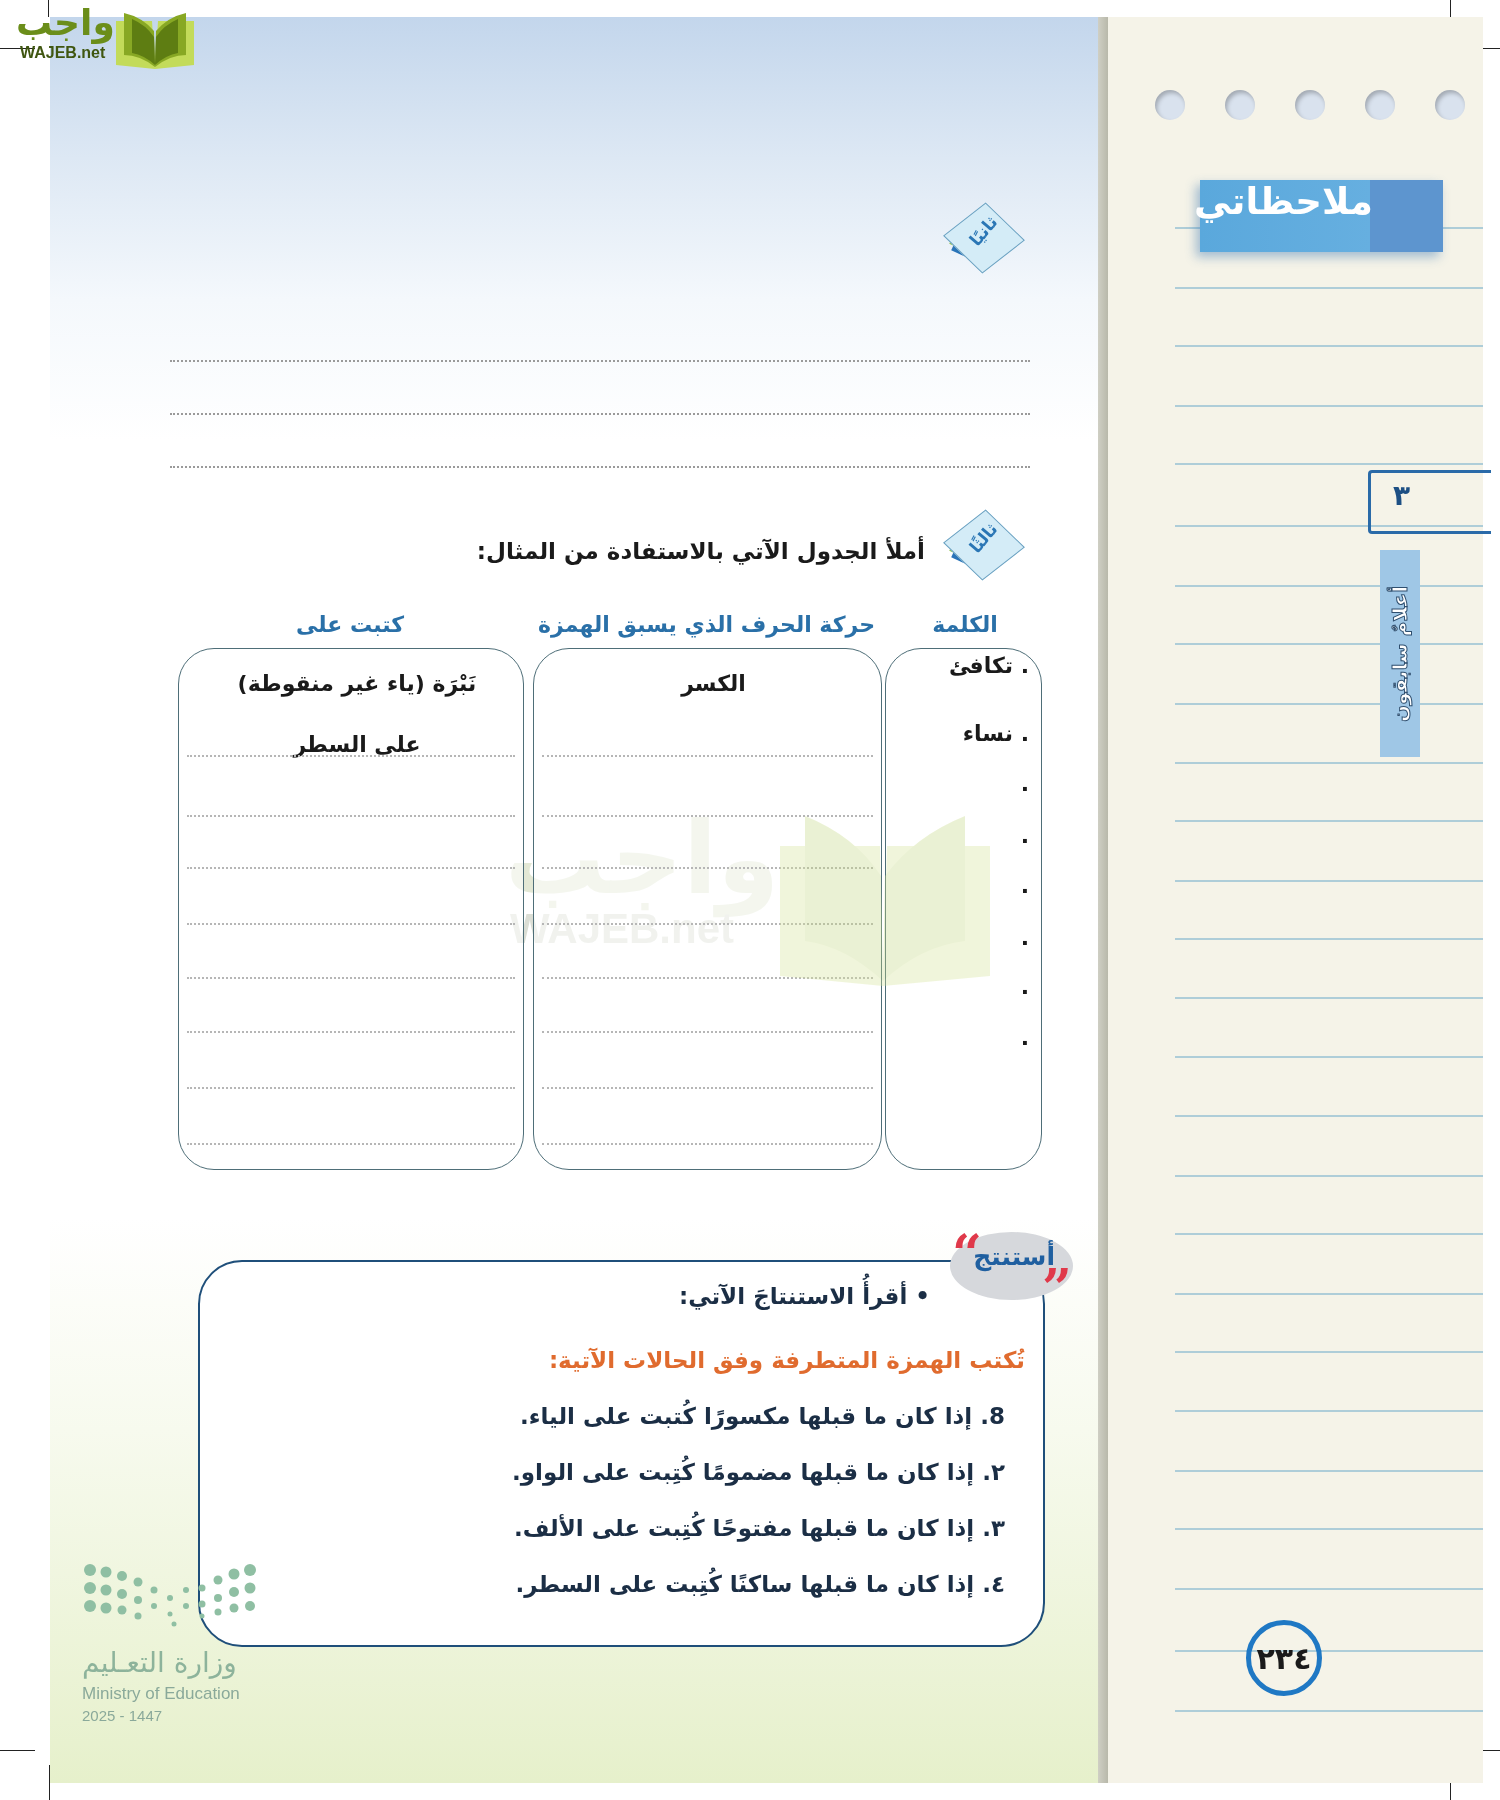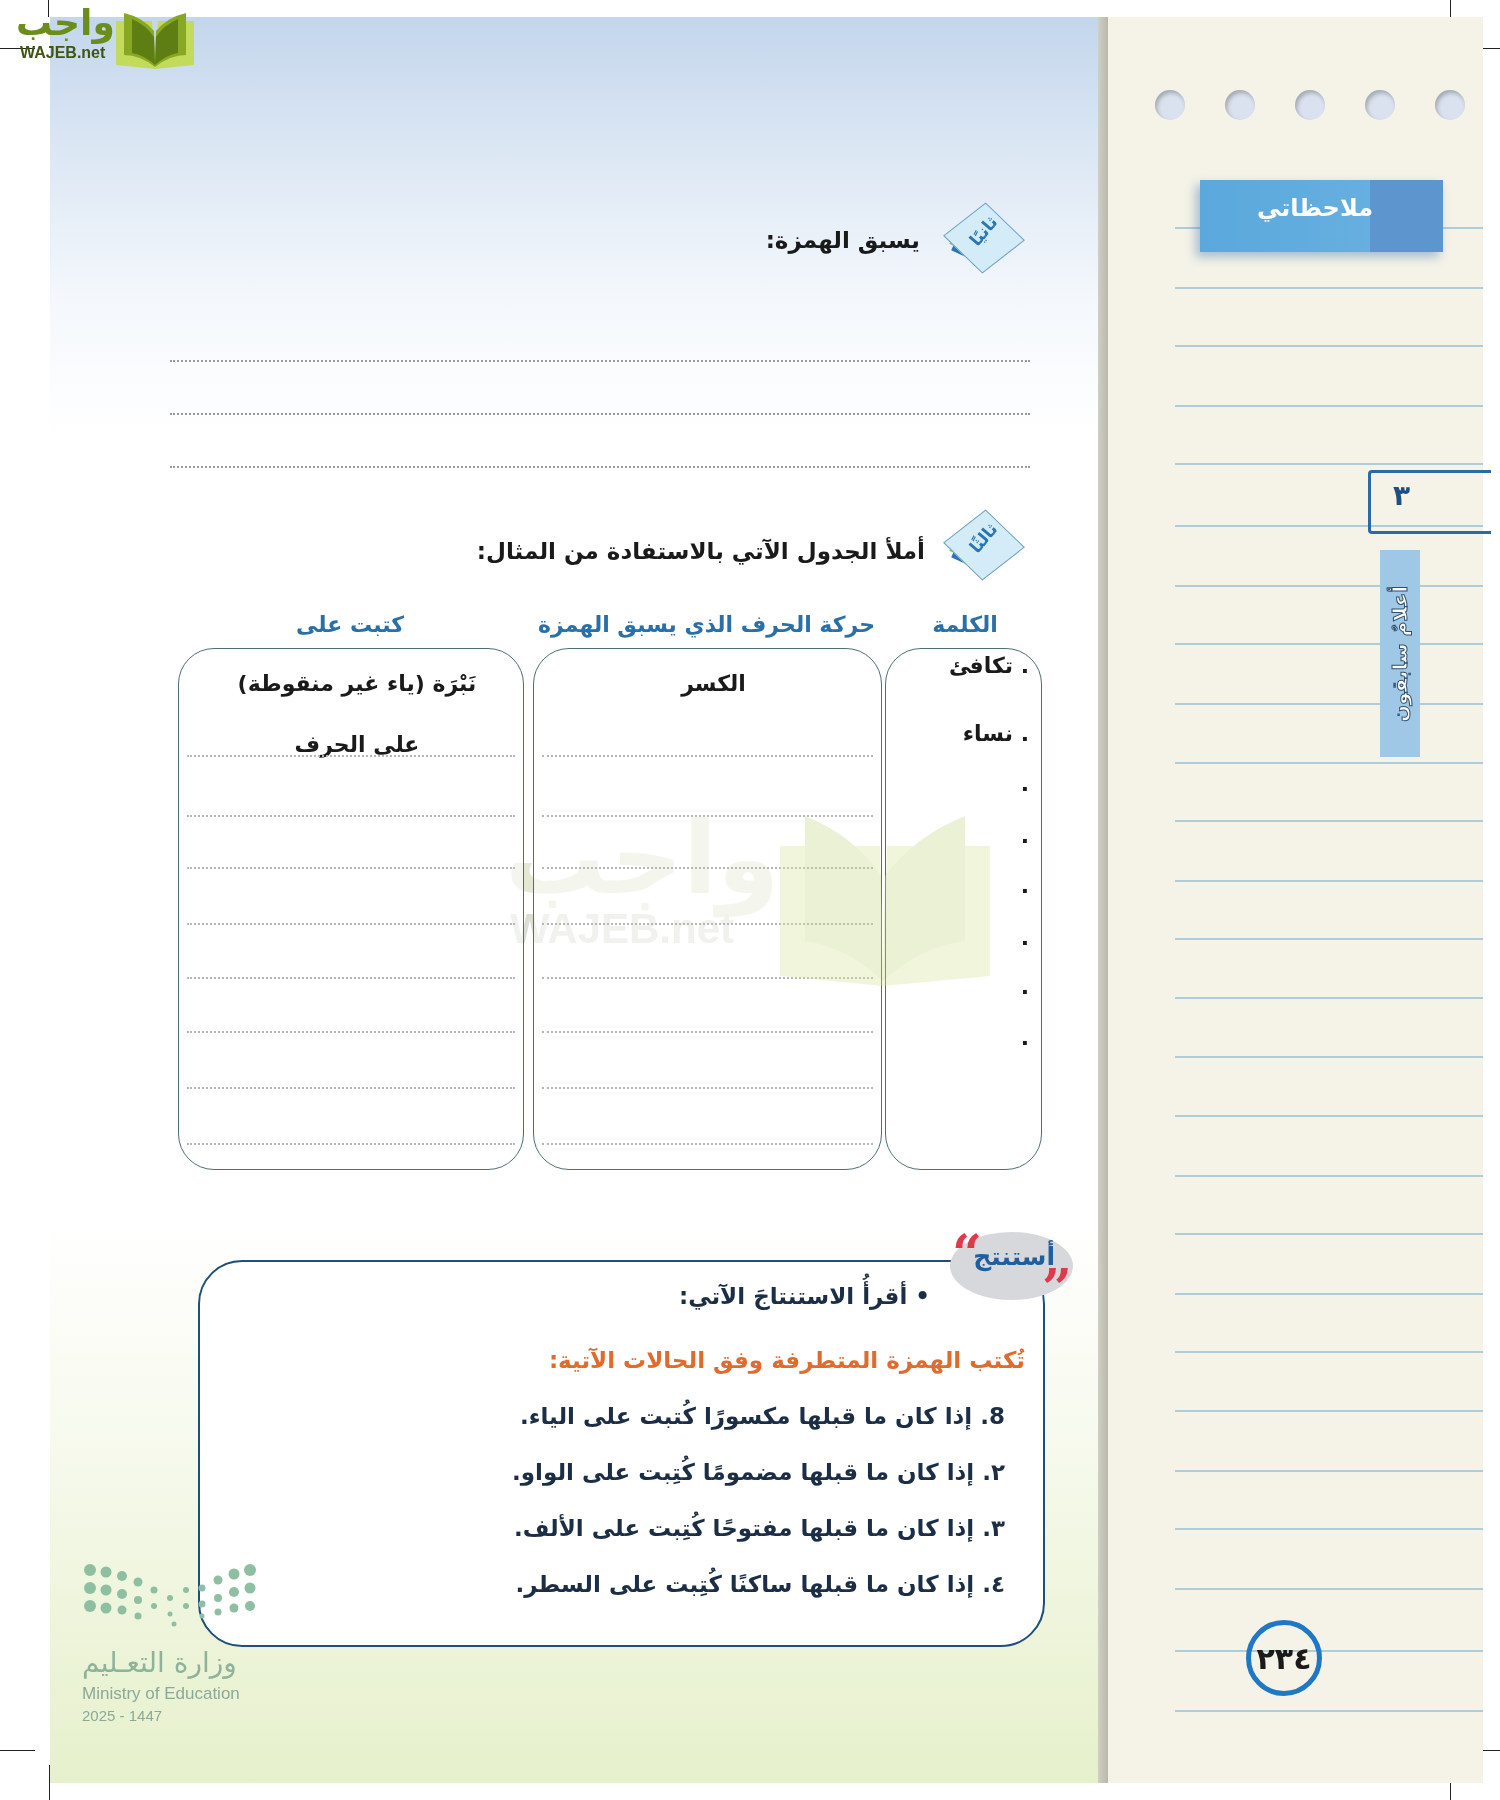--- a/index.html
+++ b/index.html
@@ -5,21 +5,21 @@
   html,body{margin:0;padding:0;}
   body{width:1500px;height:1800px;position:relative;overflow:hidden;background:#ffffff;font-family:"DejaVu Sans",sans-serif;}
   .crop{position:absolute;background:#222;}
   .page{position:absolute;left:50px;top:17px;width:1055px;height:1766px;
     background:linear-gradient(180deg,#c3d6ec 0%,#dde8f4 8%,#f4f8fc 16%,#ffffff 24%,#ffffff 68%,#f7faee 80%,#e6f0cb 100%);}
   .page-shade{position:absolute;left:1098px;top:17px;width:10px;height:1766px;background:linear-gradient(90deg,#cfcfc4,#b8b8aa);}
   .notebook{position:absolute;left:1108px;top:17px;width:375px;height:1766px;background:#f5f3e8;}
   .nb-line{position:absolute;left:1175px;width:308px;height:2px;background:#9cc3d3;opacity:.8;}
   .hole{position:absolute;width:30px;height:30px;border-radius:50%;background:#d9e2ee;box-shadow:inset 2px 3px 4px rgba(0,0,0,.25);}
   .notes-tab{position:absolute;left:1200px;top:180px;width:243px;height:72px;background:linear-gradient(90deg,#5aa8dc,#66afe0 70%,#5d95cf 70%);box-shadow:-4px 5px 10px rgba(60,120,180,.45);}
-  .notes-tab span{position:absolute;right:70px;top:14px;color:#fff;font-weight:bold;font-size:24px;direction:rtl;}
+  .notes-tab span{position:absolute;right:70px;top:0;color:#fff;font-weight:bold;font-size:37px;direction:rtl;}
   .unit-box{position:absolute;left:1368px;top:470px;width:120px;height:58px;border:3px solid #2a6aa8;border-right:none;border-radius:4px 0 0 4px;}
   .unit-box span{position:absolute;left:22px;top:6px;color:#1d4f84;font-weight:bold;font-size:28px;}
   .unit-ribbon{position:absolute;left:1380px;top:550px;width:40px;height:207px;background:#9fc7e6;}
   .unit-ribbon span{position:absolute;left:50%;top:50%;transform:translate(-50%,-50%) rotate(-90deg);white-space:nowrap;color:#fff;font-weight:bold;font-size:20px;-webkit-text-stroke:1px #2f4f6f;direction:rtl;}
   .page-num{position:absolute;left:1246px;top:1620px;width:66px;height:66px;border:5px solid #1f78c4;border-radius:50%;display:flex;align-items:center;justify-content:center;}
   .page-num span{font-weight:bold;font-size:30px;color:#1a1a1a;}
   .logo{position:absolute;left:8px;top:4px;width:180px;height:60px;}
   .logo .ar{position:absolute;left:8px;top:-2px;font-size:36px;font-weight:bold;color:#6b8e1a;direction:rtl;}
   .logo .en{position:absolute;left:12px;top:40px;font-size:16px;font-weight:bold;color:#3f5610;font-family:"Liberation Sans",sans-serif;}
   .logo .book{position:absolute;left:106px;top:5px;}
@@ -128,21 +128,20 @@
   </svg>
 </div>
 
 <div class="badge" style="left:945px;top:205px;">
   <div class="u1"></div>
     <div class="u2"></div>
     <div class="paper"></div>
   <span>ثانيًا</span>
 </div>
 <div class="heading" style="top:214px;right:580px;width:700px;">
-  <div>يسبق الهمزة:</div>
 </div>
 <div>
   <div class="dots" style="top:360px;"></div>
   <div class="dots" style="top:413px;"></div>
   <div class="dots" style="top:466px;"></div>
 </div>
 
 <div class="badge" style="left:945px;top:512px;">
   <div class="u1"></div>
     <div class="u2"></div>
@@ -155,21 +154,21 @@
 <div class="col-head" style="left:533px;width:347px;">حركة الحرف الذي يسبق الهمزة</div>
 <div class="col-head" style="left:178px;width:344px;">كتبت على</div>
 
 <div class="watermark">
   <span class="ar">واجب</span>
   <span class="en">WAJEB.net</span>
 </div>
 
 <div class="col" style="left:178px;width:344px;">
   <div class="cell-text" style="top:22px;">نَبْرَة (ياء غير منقوطة)</div>
-  <div class="cell-text" style="top:83px;">على الحرف</div>
+  <div class="cell-text" style="top:83px;">على السطر</div>
   <div class="cell-line" style="top:106px;"></div>
   <div class="cell-line" style="top:166px;"></div>
   <div class="cell-line" style="top:218px;"></div>
   <div class="cell-line" style="top:274px;"></div>
   <div class="cell-line" style="top:328px;"></div>
   <div class="cell-line" style="top:382px;"></div>
   <div class="cell-line" style="top:438px;"></div>
   <div class="cell-line" style="top:494px;"></div>
 </div>
 

